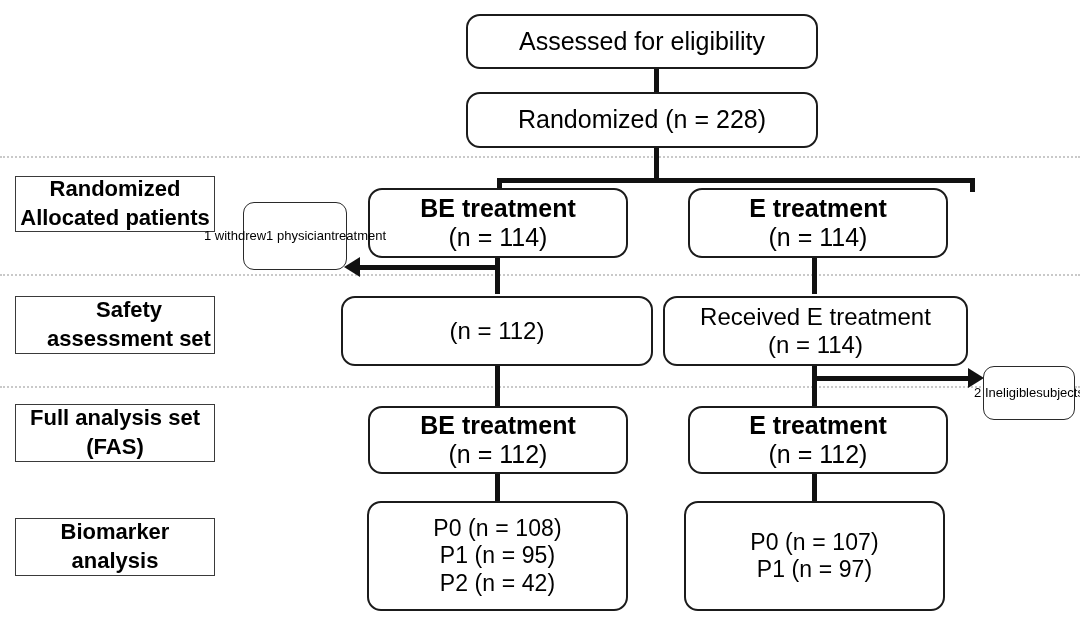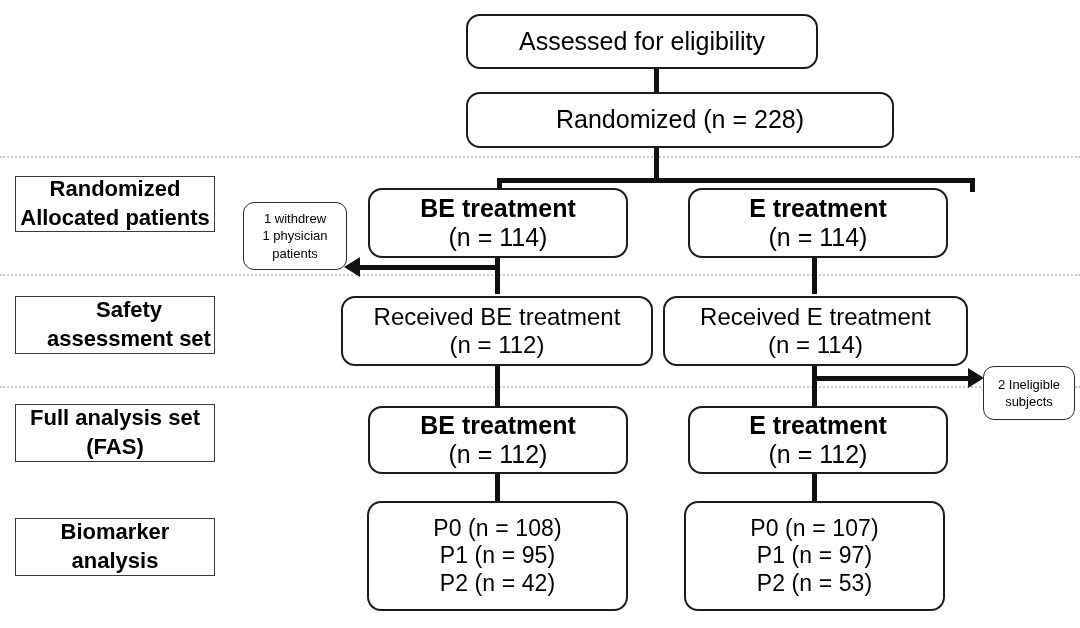--- a/index.html
+++ b/index.html
@@ -38,21 +38,21 @@
   .reg{font-weight:normal;}
 
   
   .callout{
     position:absolute;
     box-sizing:border-box;
     border:1.6px solid #2a2a2a;
     border-radius:11px;
     background:#fff;
     display:flex;
-    flex-direction:column;
+    flex-direction:row;
     align-items:center;
     justify-content:center;
     text-align:center;
     font-size:13px;
     line-height:1.32;
     z-index:5;
   }
   .callout .ln{display:block;white-space:nowrap;}
 
   
@@ -156,36 +156,35 @@
 
   <div class="stagelabel" style="left:15px; top:518px; width:200px; height:58px;">
     <span class="ln">Biomarker</span>
     <span class="ln">analysis</span>
   </div>
 
   <div class="node" style="left:466px; top:14px; width:352px; height:55px;">
     <span class="ln t-lg reg">Assessed for eligibility</span>
   </div>
 
-  <div class="node" style="left:466px; top:92px; width:428px; height:56px;">
+  <div class="node" style="left:466px; top:92px; width:352px; height:56px;">
     <span class="ln t-lg reg">Randomized (n = 228)</span>
   </div>
 
   <div class="node" style="left:368px; top:188px; width:260px; height:70px;">
     <span class="ln t-lg bold">BE treatment</span>
     <span class="ln t-lg reg">(n = 114)</span>
   </div>
 
   <div class="node" style="left:688px; top:188px; width:260px; height:70px;">
     <span class="ln t-lg bold">E treatment</span>
     <span class="ln t-lg reg">(n = 114)</span>
   </div>
 
   <div class="node" style="left:341px; top:296px; width:312px; height:70px;">
-    <span class="ln t-md reg">Received BE treatment</span>
     <span class="ln t-md reg">(n = 112)</span>
   </div>
 
   <div class="node" style="left:663px; top:296px; width:305px; height:70px;">
     <span class="ln t-md reg">Received E treatment</span>
     <span class="ln t-md reg">(n = 114)</span>
   </div>
 
   <div class="node" style="left:368px; top:406px; width:260px; height:68px;">
     <span class="ln t-lg bold">BE treatment</span>
@@ -199,27 +198,26 @@
 
   <div class="node" style="left:367px; top:501px; width:261px; height:110px;">
     <span class="ln t-bio reg">P0 (n = 108)</span>
     <span class="ln t-bio reg">P1 (n = 95)</span>
     <span class="ln t-bio reg">P2 (n = 42)</span>
   </div>
 
   <div class="node" style="left:684px; top:501px; width:261px; height:110px;">
     <span class="ln t-bio reg">P0 (n = 107)</span>
     <span class="ln t-bio reg">P1 (n = 97)</span>
-    <span class="ln t-bio reg">P2 (n = 53)</span>
   </div>
 
   <div class="callout" style="left:243px; top:202px; width:104px; height:68px;">
     <span class="ln">1 withdrew</span>
     <span class="ln">1 physician</span>
-    <span class="ln">patients</span>
+    <span class="ln">treatment</span>
   </div>
 
   <div class="callout" style="left:983px; top:366px; width:92px; height:54px;">
     <span class="ln">2 Ineligible</span>
     <span class="ln">subjects</span>
   </div>
 
 </div>
 
 </body></html>

